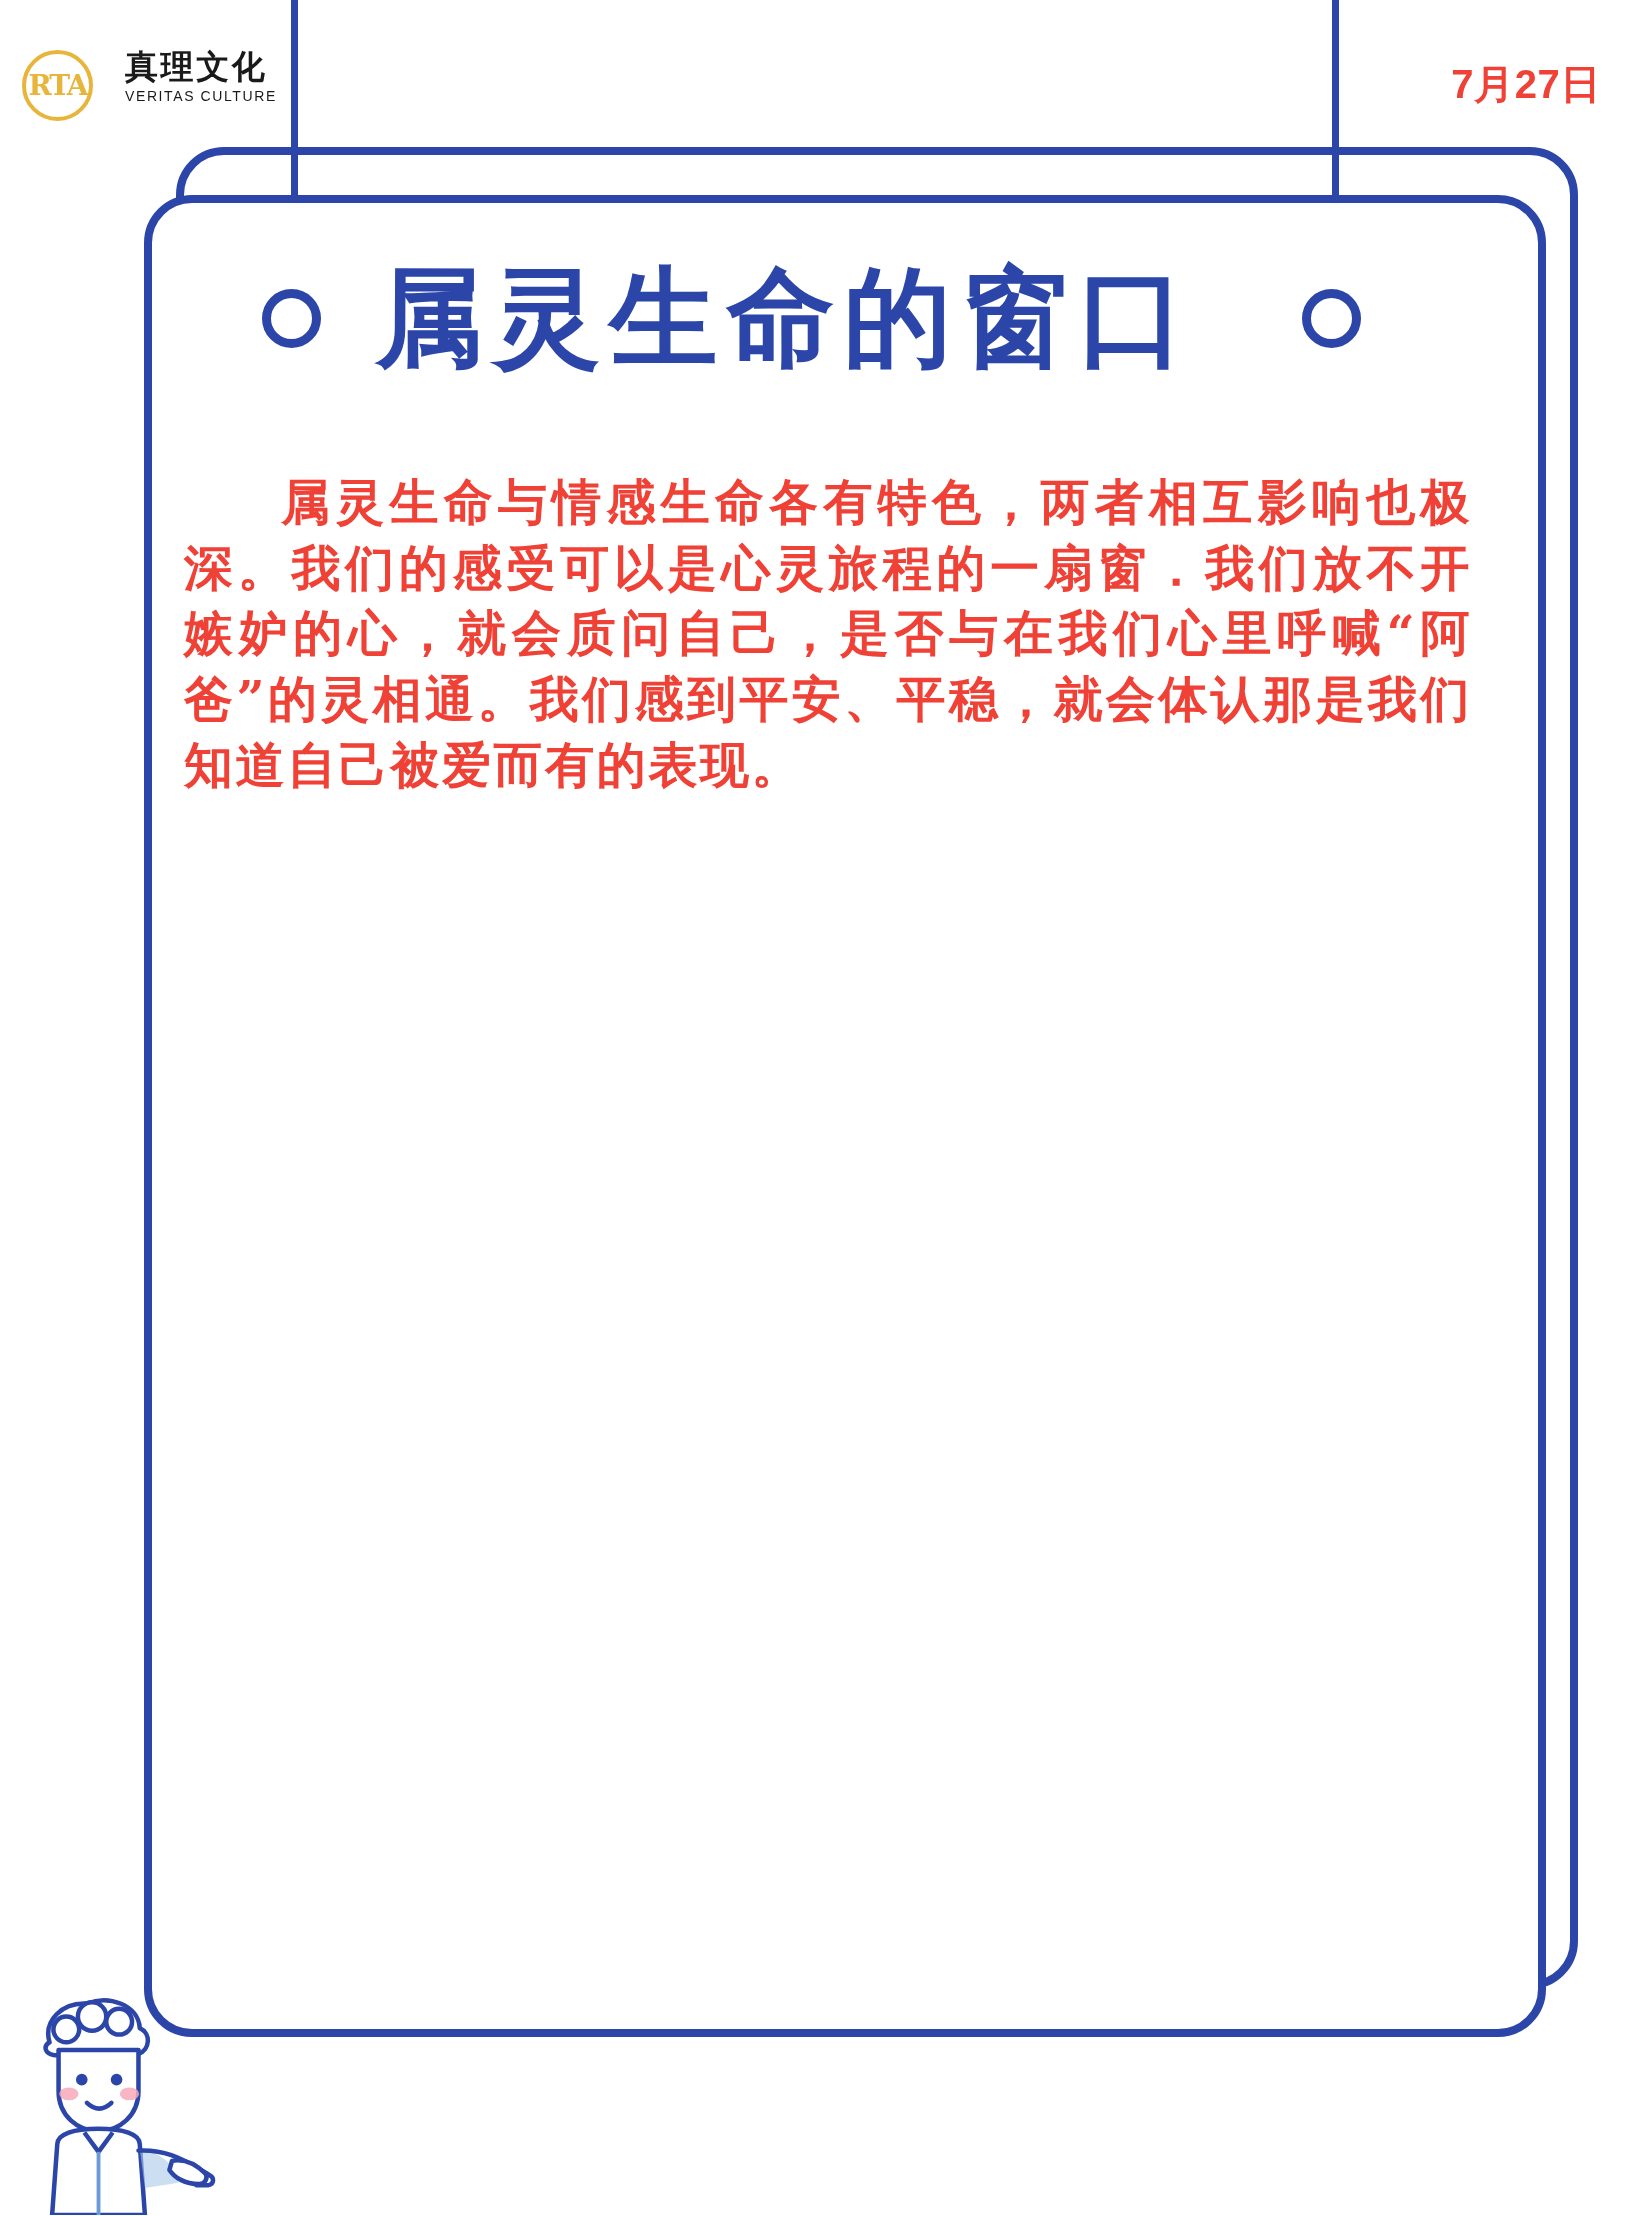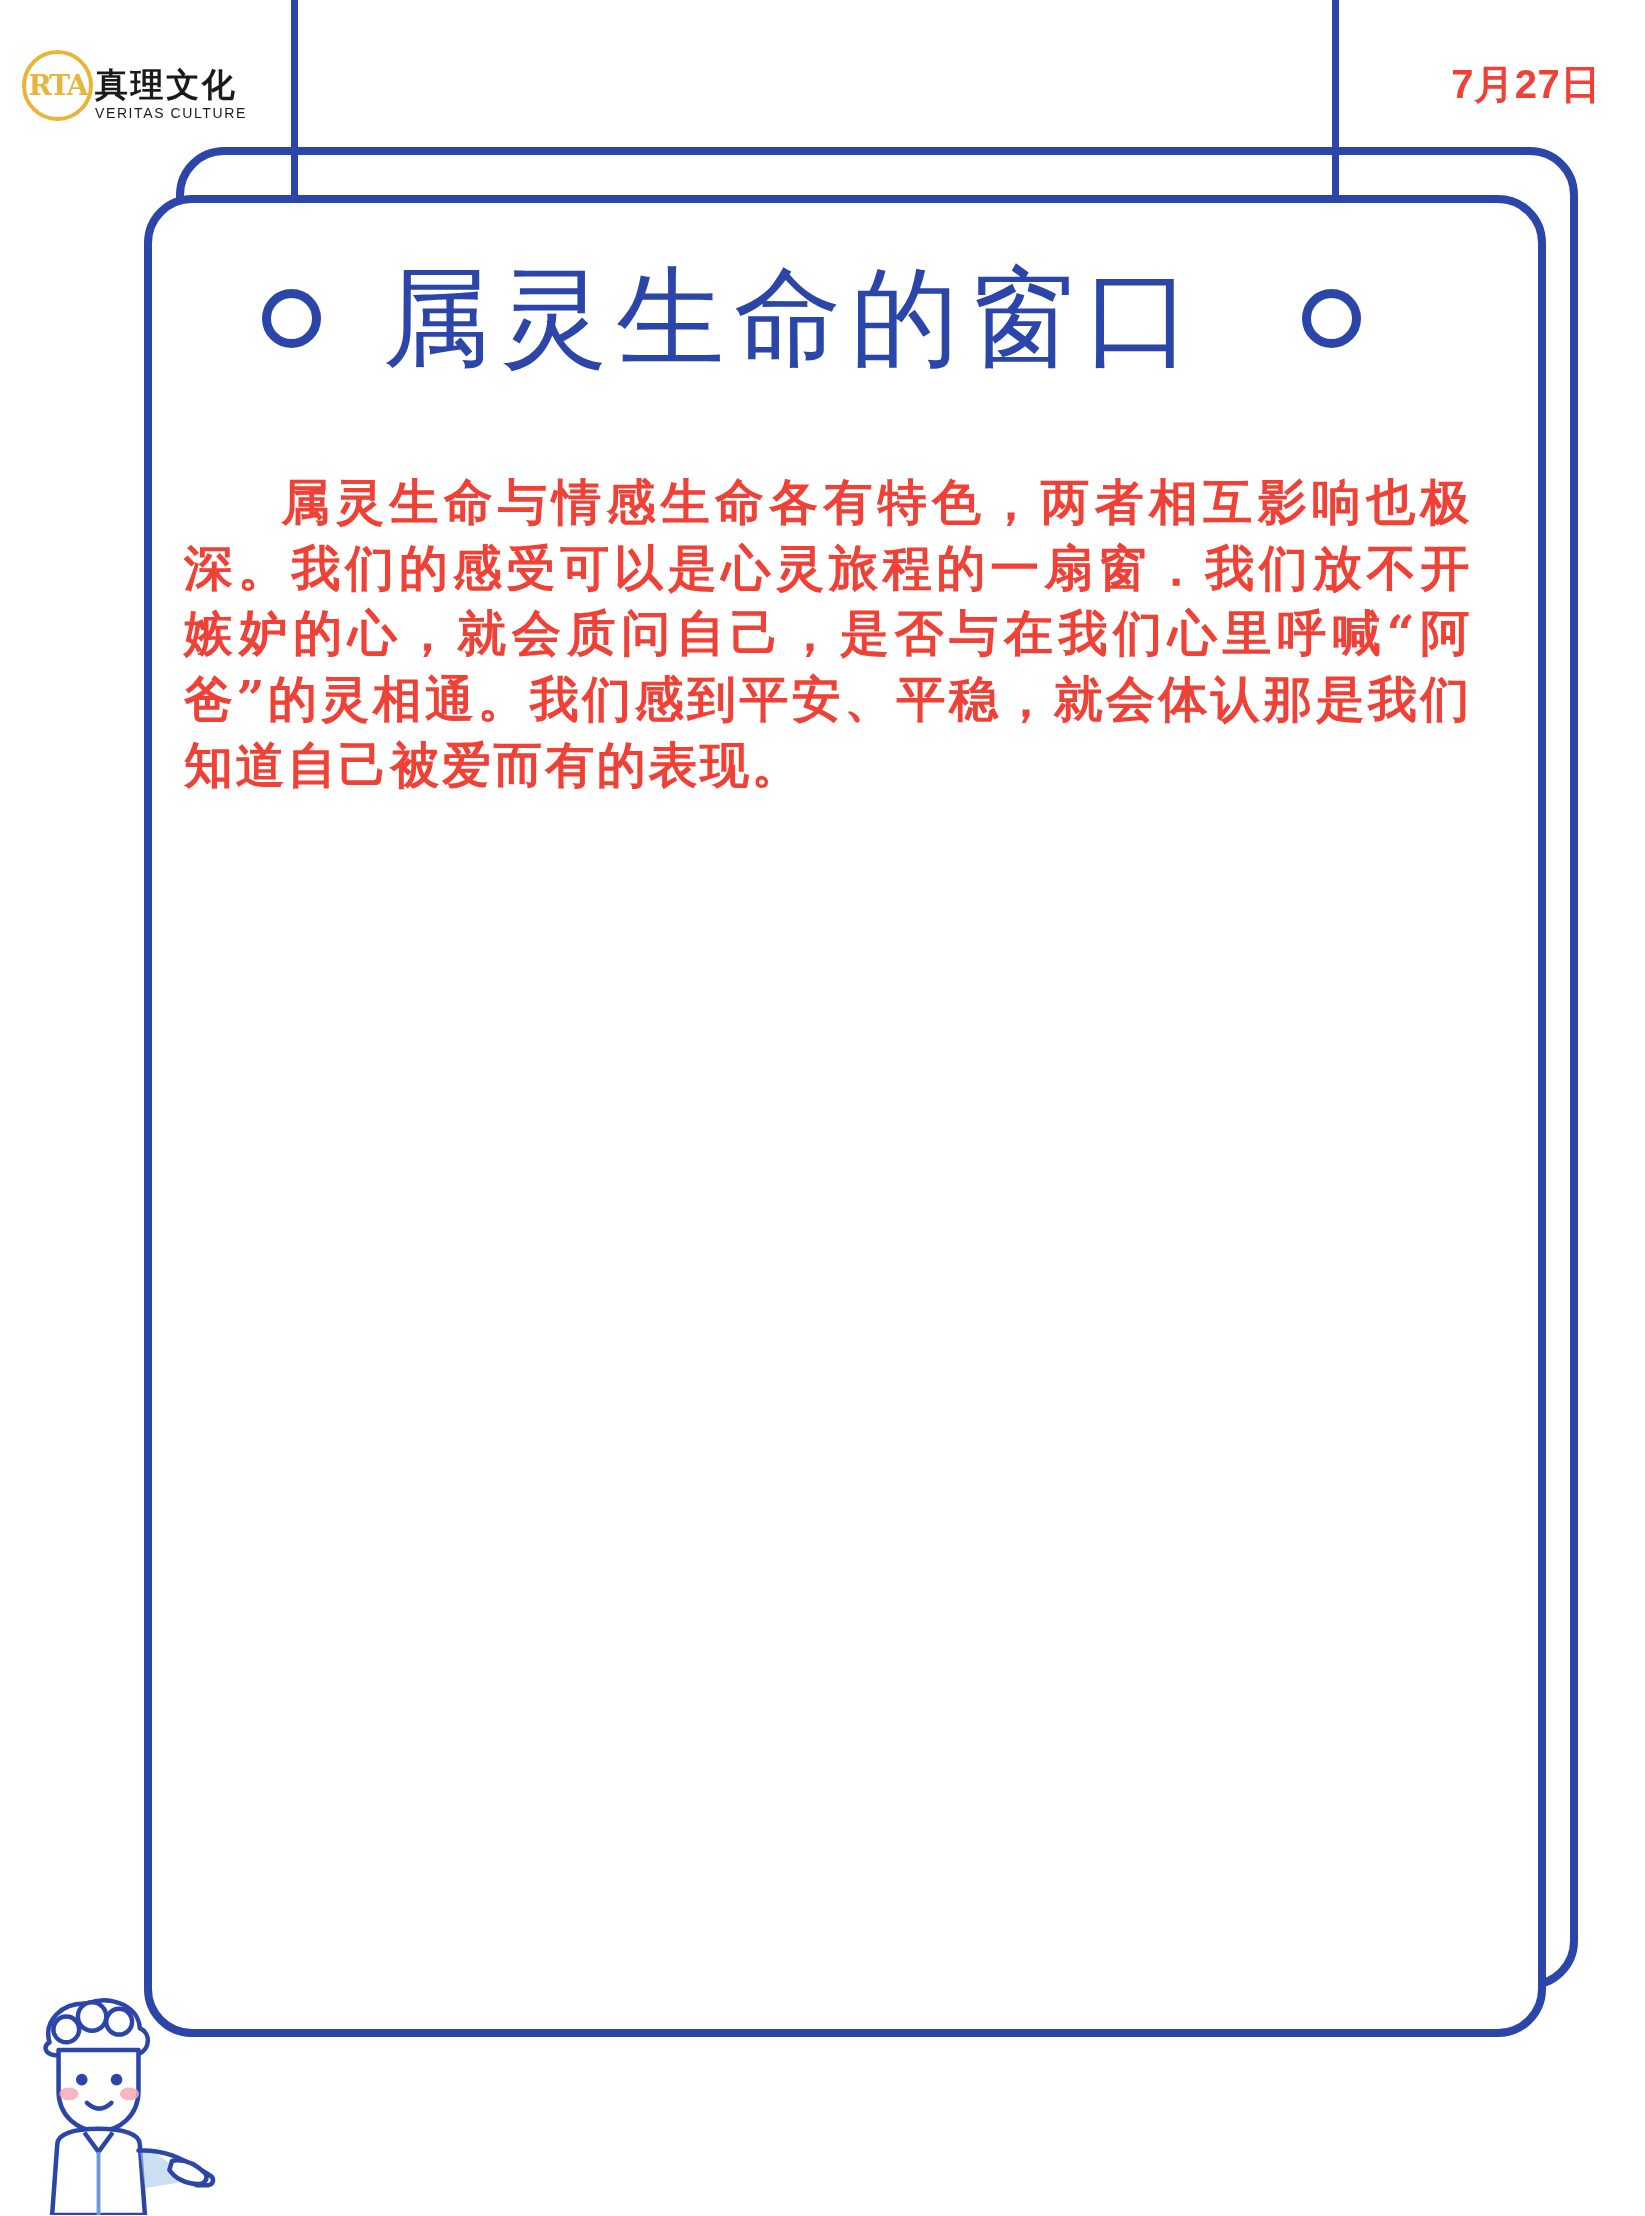--- a/index.html
+++ b/index.html
@@ -18,22 +18,22 @@
     background: #ffffff;
     overflow: hidden;
   }
 
   
   .logo-wrap {
     position: absolute;
     left: 22px;
     top: 50px;
     display: flex;
-    align-items: flex-end;
-    gap: 2px;
+    align-items: flex-start;
+    gap: 32px;
   }
   .logo-mark {
     width: 71px;
     height: 71px;
     border-radius: 50%;
     border: 4.5px solid #e8b53c;
     display: flex;
     align-items: center;
     justify-content: center;
     box-sizing: border-box;
@@ -127,27 +127,26 @@
   .ring-right { left: 1302px; top: 289px; }
 
   
   .title {
     position: absolute;
     left: 144px;
     top: 261px;
     width: 1282px;
     text-align: center;
     font-family: "DejaVu Serif", "Liberation Serif", serif;
-    font-weight: normal;
+    font-weight: bold;
     font-size: 108px;
     line-height: 1.05;
     color: #2b46a8;
     letter-spacing: 9px;
     z-index: 5;
-    padding-left: 7px;
   }
 
   
   .body-text {
     position: absolute;
     left: 184px;
     top: 470px;
     width: 1288px;
     font-family: "DejaVu Serif", "Liberation Serif", serif;
     font-weight: bold;

